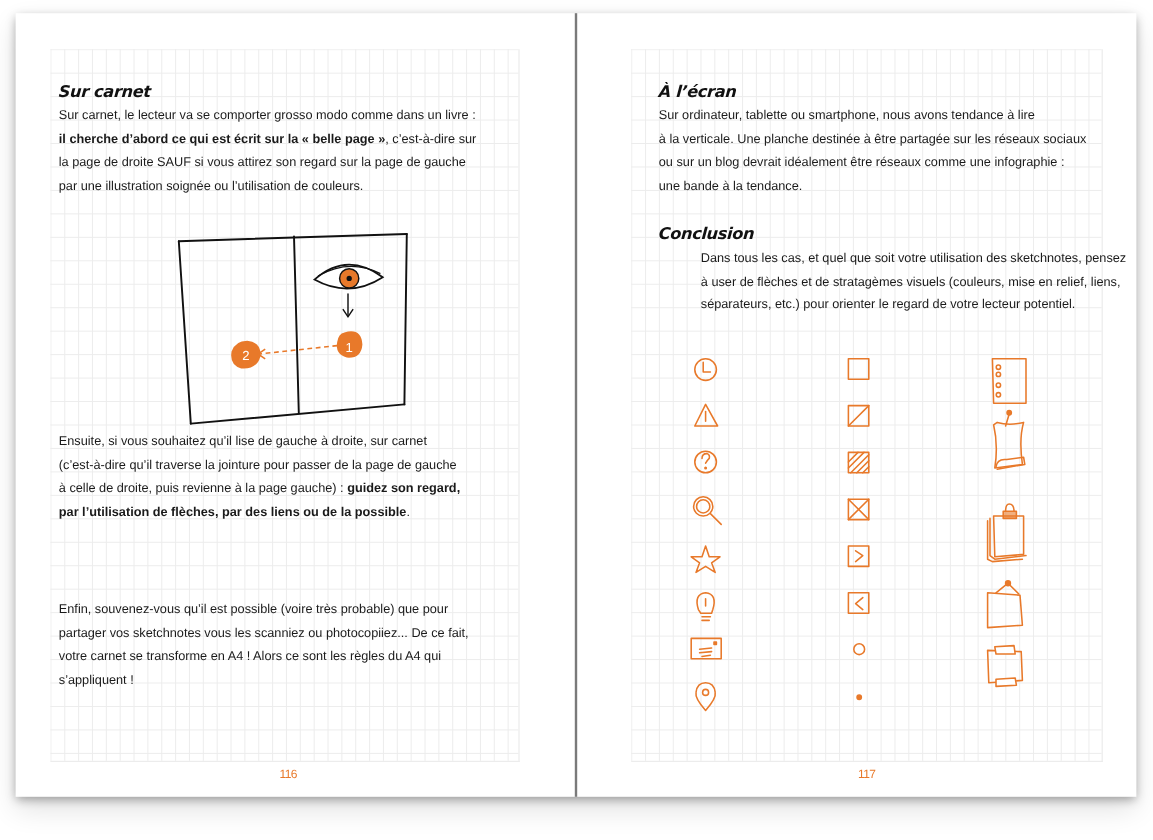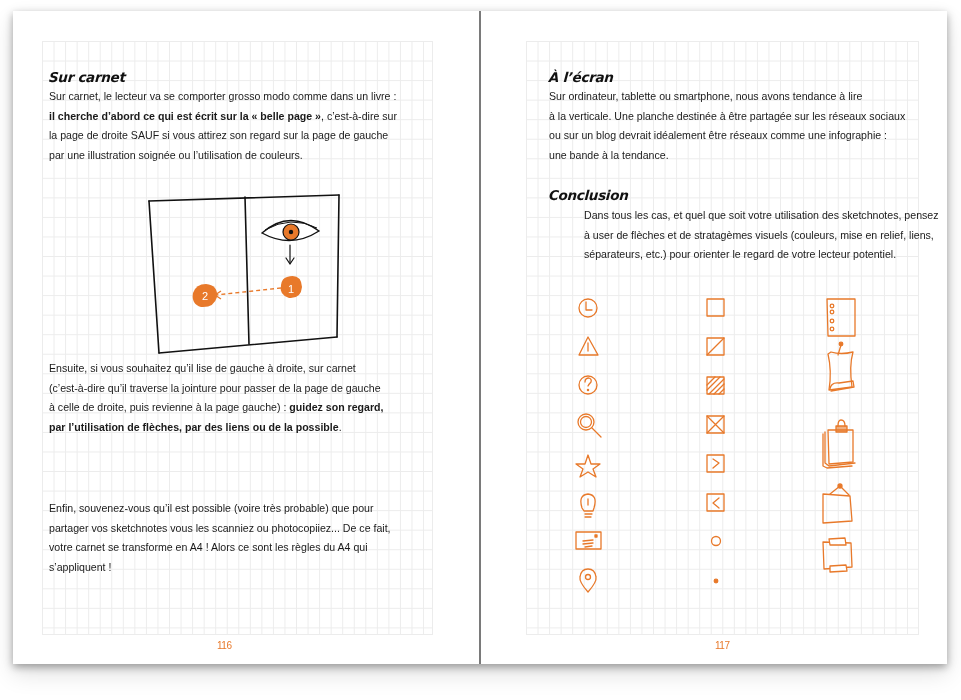--- a/index.html
+++ b/index.html
@@ -78,21 +78,21 @@
         <div><b>par l’utilisation de flèches, par des liens ou de la possible</b><span>.</span></div>
       </div>
 
       <div class="para" style="left:36px;top:478px;width:400px;margin-top:10px;">
         <div><span>Enfin, souvenez-vous qu’il est possible (voire très probable) que pour</span></div>
         <div><span>partager vos sketchnotes vous les scanniez ou photocopiiez... De ce fait,</span></div>
         <div><span>votre carnet se transforme en A4 ! Alors ce sont les règles du A4 qui</span></div>
         <div><span>s’appliquent !</span></div>
       </div>
 
-      <div class="pagenum" style="left:204px;text-align:right;">116</div>
+      <div class="pagenum" style="left:220px;text-align:right;">116</div>
     </div>
   </div>
 
   <div class="spine"></div>
 
   <div class="page right">
     <div class="grid"></div>
     <div class="content">
       <div class="heading" style="left:68px;top:58px;">À l’écran</div>
       <div class="para" style="left:68px;top:76px;width:368px;">

